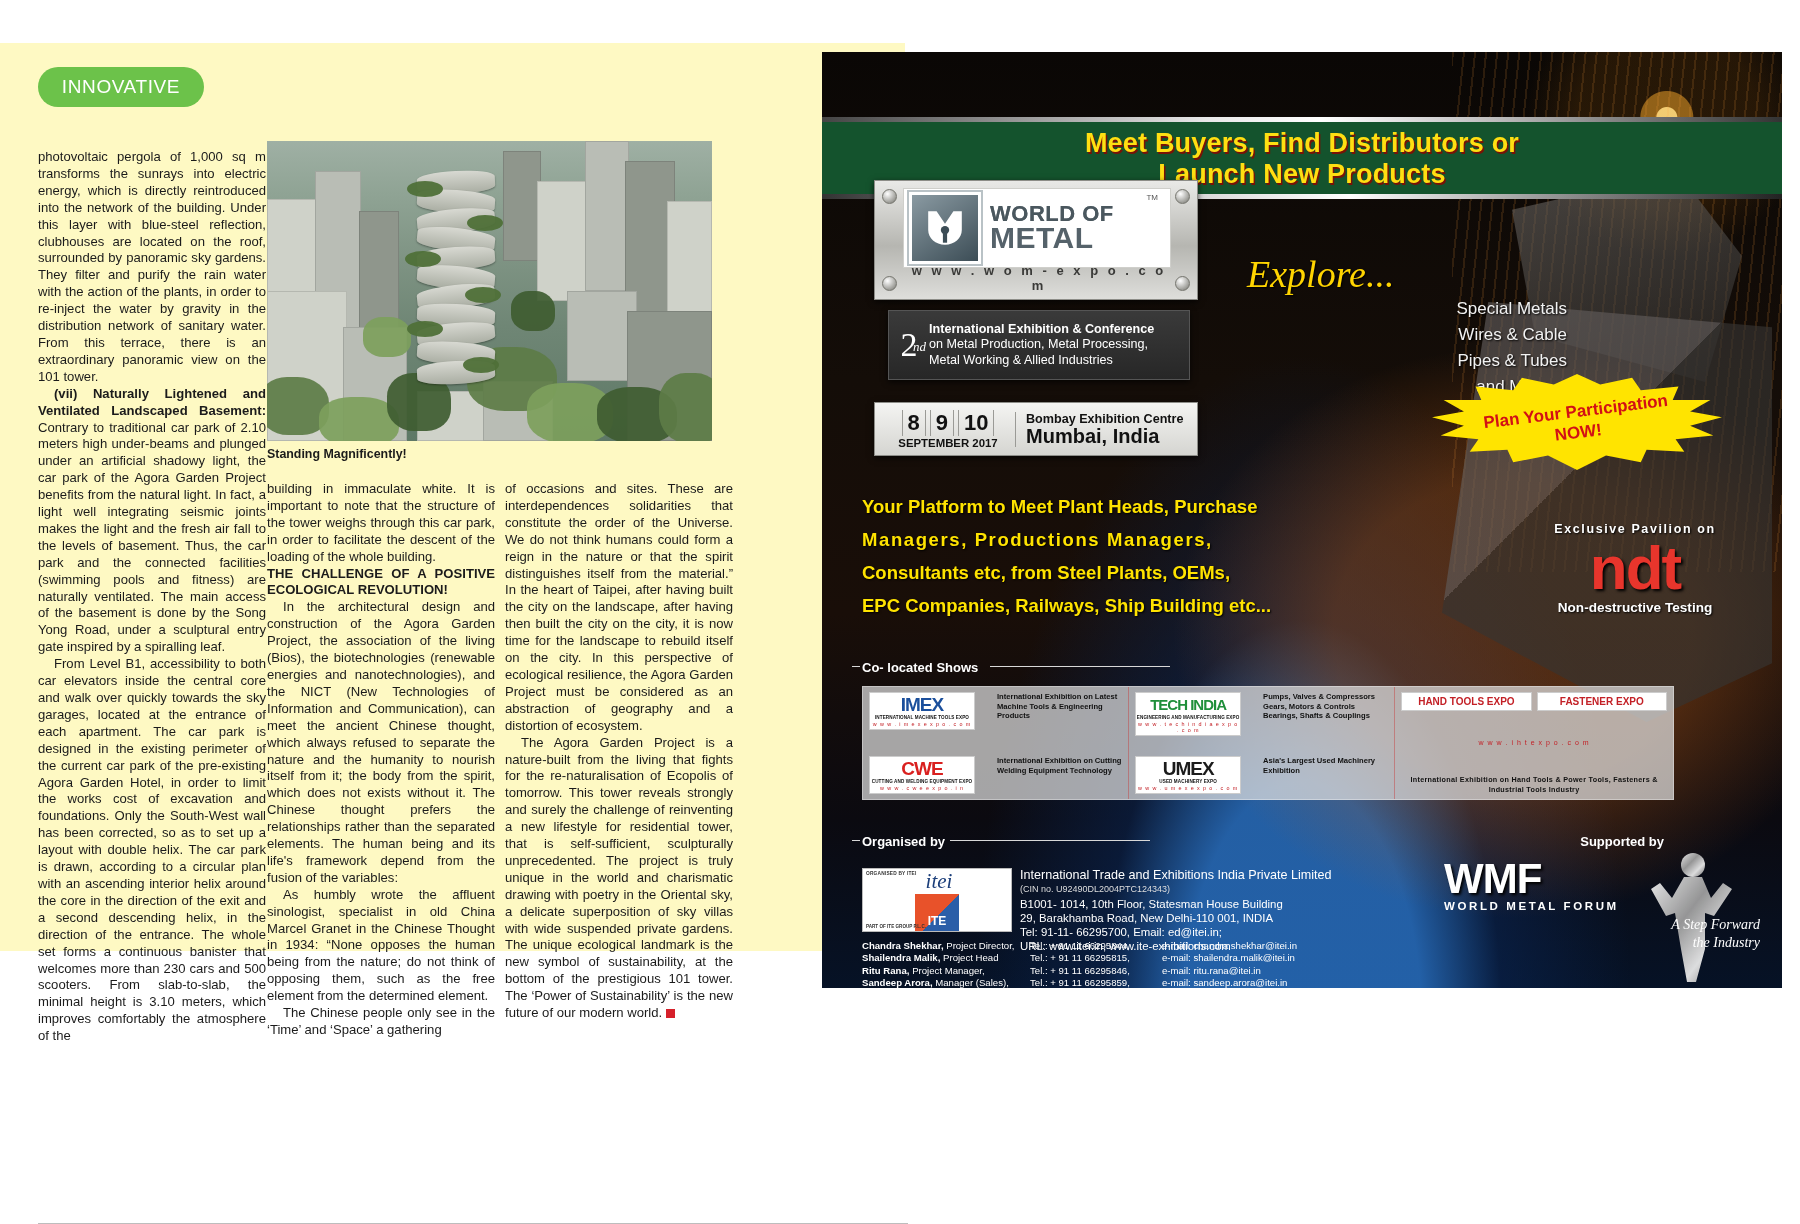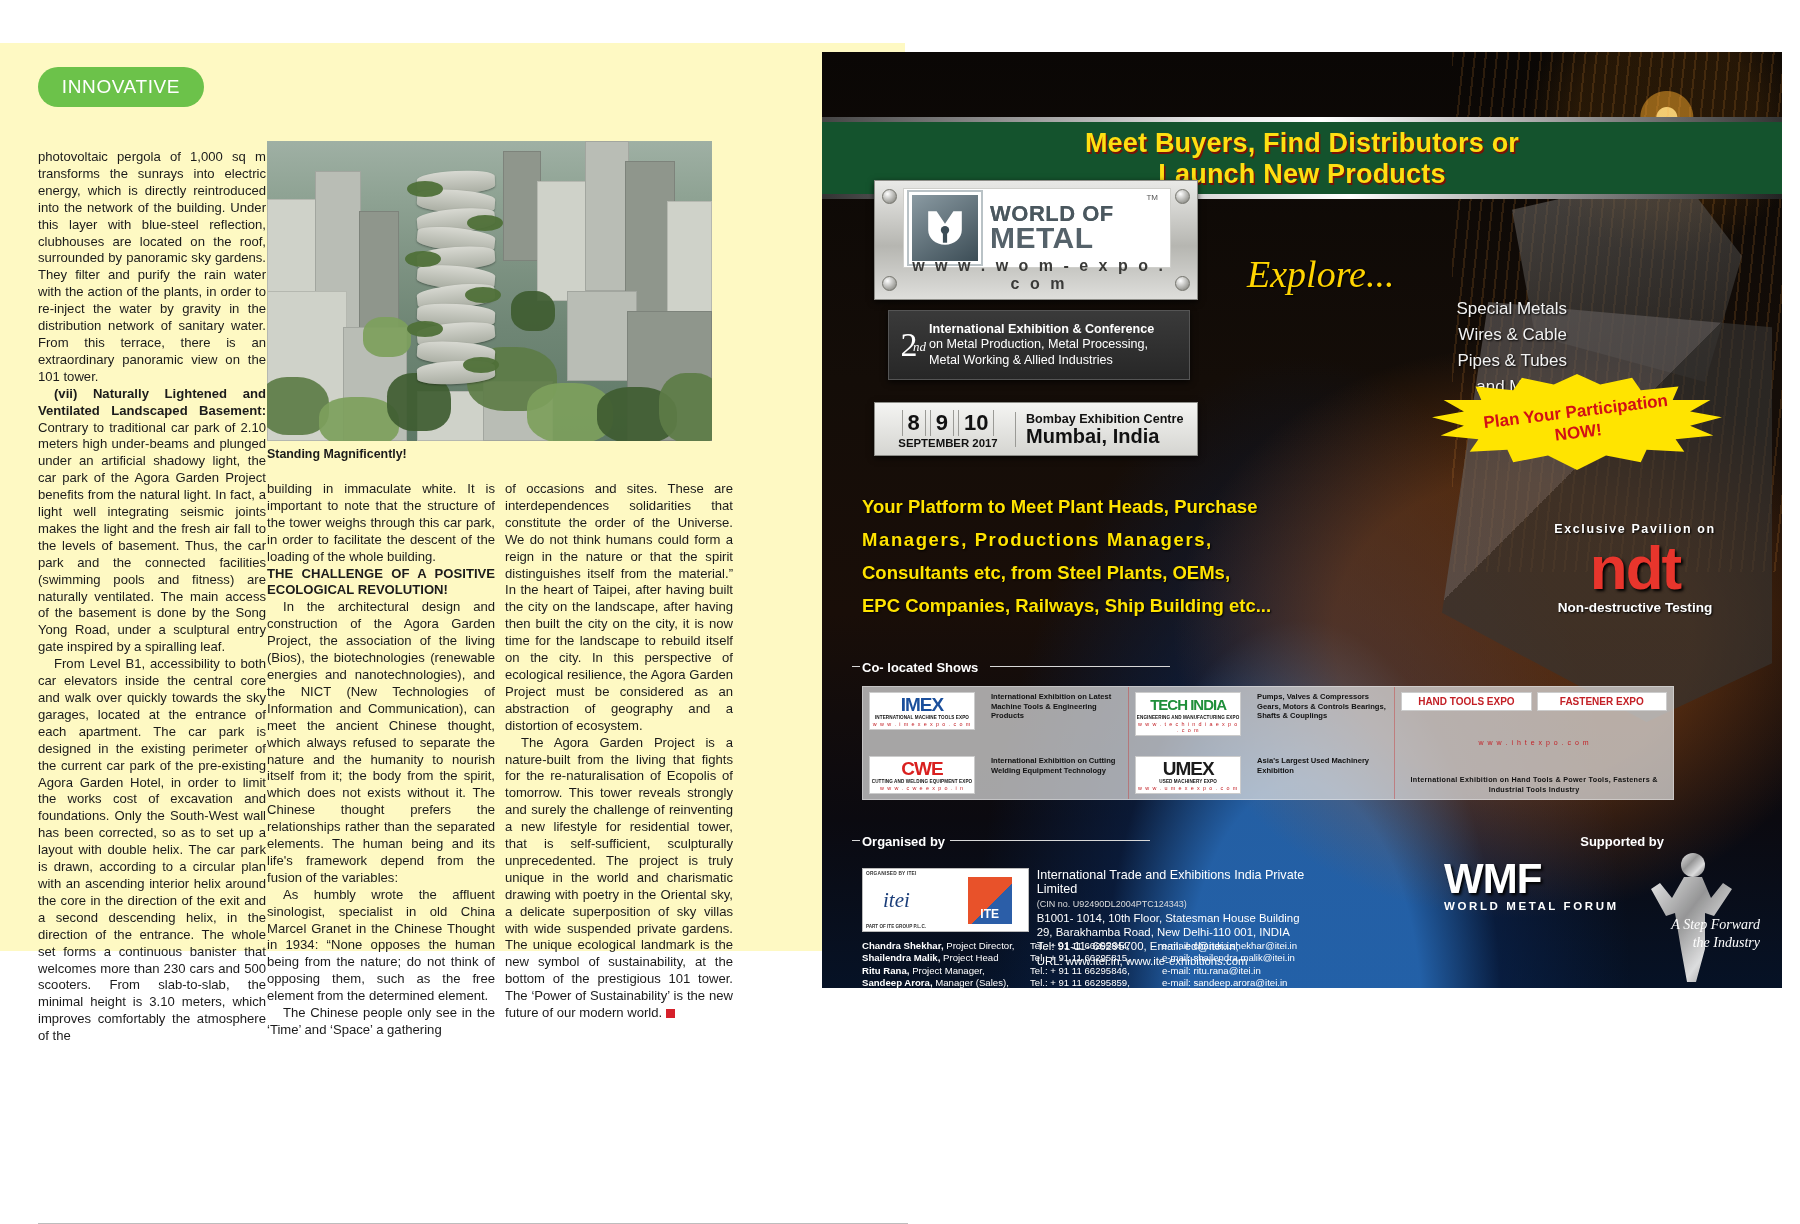--- a/index.html
+++ b/index.html
@@ -109,21 +109,21 @@
   .wom-mark{width:66px;height:66px;margin-left:5px;
     background:linear-gradient(145deg,#8a9aa2,#3c4d56);border:3px solid #fff;
     box-shadow:0 0 0 2px #b9c2c6;display:flex;align-items:center;justify-content:center;}
   .wom-mark svg{width:42px;height:42px;}
   .wom-words{margin-left:9px;line-height:.92;}
   .wom-words .w1{font-size:22px;font-weight:bold;letter-spacing:.5px;
     background:linear-gradient(180deg,#7e8c93,#3d4a52);-webkit-background-clip:text;background-clip:text;color:#4a575e;}
   .wom-words .w2{font-size:30px;font-weight:bold;letter-spacing:.5px;color:#55626a;}
   .tm{position:absolute;right:12px;top:4px;font-size:8px;color:#555;}
   .wom-url{position:absolute;left:30px;right:24px;bottom:6px;text-align:center;
-    font-size:16px;letter-spacing:3px;color:#3a3a38;font-weight:bold;}
+    font-size:13px;letter-spacing:3px;color:#3a3a38;font-weight:bold;}
 
   .darkplate{position:absolute;left:66px;top:258px;width:300px;height:68px;
     background:linear-gradient(180deg,#3a3a3a,#272727);border:1px solid #555;
     box-shadow:0 2px 6px rgba(0,0,0,.75);display:flex;align-items:center;}
   .two{width:40px;text-align:center;color:#fff;font-size:34px;font-family:"Liberation Serif",serif;line-height:1;position:relative;}
   .two sup{font-size:13px;font-style:italic;position:absolute;left:24px;top:12px;}
   .dp-text{color:#fff;font-size:12.6px;line-height:15.5px;}
   .dp-text .b{font-weight:bold;}
 
   .datebar{position:absolute;left:52px;top:350px;width:322px;height:52px;
@@ -160,39 +160,39 @@
 
   .rule-label{position:absolute;color:#fff;font-size:13px;font-weight:bold;}
   .rule-line{position:absolute;height:1px;background:#d8d8d8;}
 
   .shows{position:absolute;left:40px;top:634px;width:810px;height:112px;
     background:rgba(225,225,225,.72);border:1px solid rgba(255,255,255,.35);
     display:flex;}
   .showcell{flex:1;display:flex;padding:5px 6px;gap:6px;border-right:1px solid rgba(200,60,60,.45);}
   .showcell:last-child{border-right:none;}
   .showcol{display:flex;flex-direction:column;justify-content:space-between;width:100%;}
-  .showrow{display:flex;gap:16px;align-items:flex-start;}
+  .showrow{display:flex;gap:22px;align-items:flex-start;}
   .logobox{width:104px;flex:0 0 104px;background:#fff;border:1px solid #ccc;
     display:flex;flex-direction:column;align-items:center;justify-content:center;padding:2px 0;}
   .logobox .lg{font-size:19px;font-weight:bold;line-height:19px;letter-spacing:-1px;}
   .logobox .tag{font-size:4.6px;font-weight:bold;letter-spacing:.1px;color:#111;margin-top:1px;text-align:center;}
   .logourl{font-size:5.4px;color:#c32026;letter-spacing:.9px;margin-top:1px;text-align:center;}
   .showtxt{font-size:7.6px;line-height:9.6px;color:#111;font-weight:bold;}
 
   .hand-cell{flex:1.05;}
   .hand-two{display:flex;gap:5px;}
   .htbox{flex:1;background:#fff;border:1px solid #ccc;display:flex;flex-direction:column;align-items:center;justify-content:center;padding:3px 0;}
   .htbox .lg{font-size:10px;font-weight:bold;color:#c32026;line-height:11px;text-align:center;}
   .hand-desc{font-size:7.2px;line-height:9.4px;color:#111;font-weight:bold;letter-spacing:.3px;margin-top:4px;text-align:center;}
   .hand-url{font-size:7px;color:#c32026;letter-spacing:1px;text-align:center;margin-top:3px;}
 
   .orgwrap{position:absolute;left:40px;top:808px;width:470px;}
   .orgbox{display:flex;gap:8px;margin-top:8px;}
   .itei{width:140px;height:62px;background:#fff;border:1px solid #bbb;position:relative;
-        display:flex;align-items:center;justify-content:space-between;padding:0 16px;}
+        display:flex;align-items:center;justify-content:space-between;padding:0 4px;flex-direction:column;}
   .itei .tiny{position:absolute;left:3px;top:2px;font-size:4.8px;font-weight:bold;color:#333;letter-spacing:.2px;}
   .itei .cit{font-family:"Liberation Serif",serif;font-size:21px;color:#1b3e7a;font-style:italic;padding-left:4px;}
   .itei .ite{width:44px;height:44px;background:linear-gradient(135deg,#e8522a 55%,#2b5ea8 55%);
     display:flex;align-items:flex-end;justify-content:center;color:#fff;font-size:12px;font-weight:bold;padding-bottom:3px;}
   .itei .pof{position:absolute;left:3px;bottom:2px;font-size:4.6px;font-weight:bold;color:#333;}
   .orgtext{color:#fff;font-size:11.4px;line-height:14.3px;}
   .orgtext .t1{font-weight:normal;font-size:12.6px;}
   .orgtext .cin{font-size:9px;color:#ddd;}
 
   .wmf{position:absolute;right:118px;top:806px;width:220px;text-align:left;}

